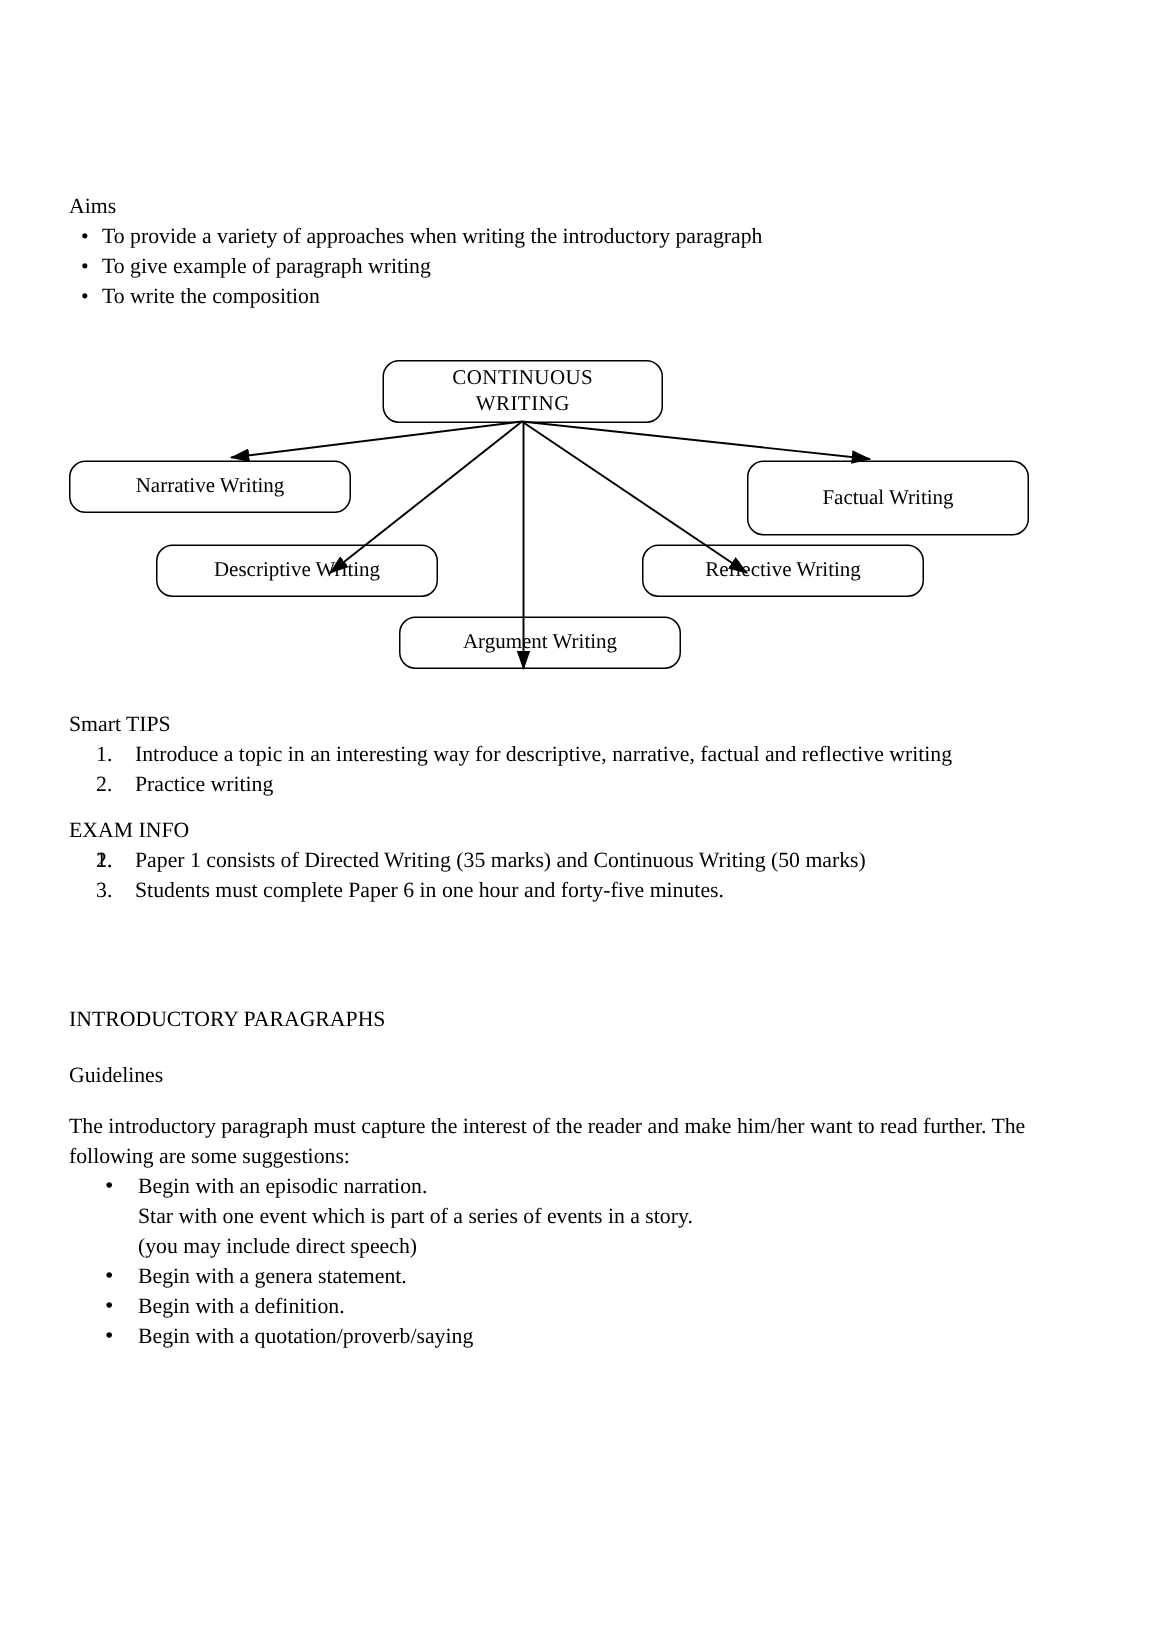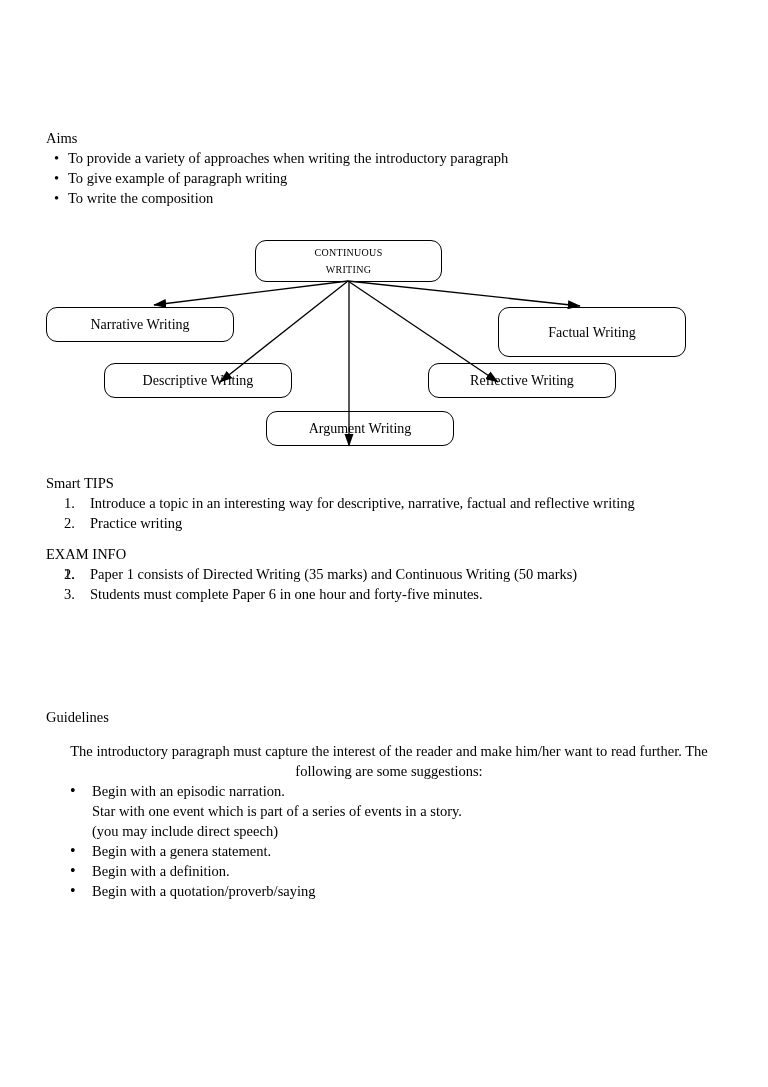--- a/index.html
+++ b/index.html
@@ -103,21 +103,20 @@
     line-height: 20px;
   }
   .sugg-sub {
     display: block;
   }
 
   .para {
     font-size: 14.5px;
     line-height: 20px;
     width: 686px;
-    text-align: center;
   }
 
   
   .diagram {
     position: absolute;
     left: 0;
     top: 230px;
     width: 768px;
     height: 230px;
   }
@@ -138,21 +137,21 @@
     text-align: center;
     font-size: 14px;
     line-height: 17px;
     z-index: 3;
   }
   .node-label { display: block; }
   .node-center {
     left: 255px; top: 10px;
     width: 187px; height: 42px;
     white-space: pre-line;
-    font-size: 10px;
+    font-size: 14px;
     letter-spacing: 0.3px;
   }
   .node-narrative { left: 46px;  top: 77px;  width: 188px; height: 35px; }
   .node-factual   { left: 498px; top: 77px;  width: 188px; height: 50px; }
   .node-descriptive { left: 104px; top: 133px; width: 188px; height: 35px; }
   .node-reflective  { left: 428px; top: 133px; width: 188px; height: 35px; }
   .node-argument    { left: 266px; top: 181px; width: 188px; height: 35px; }
 </style>
 </head>
 <body>
@@ -229,20 +228,23 @@
         <span class="num">2.</span>
         <span>Paper 1 consists of Directed Writing (35 marks) and Continuous Writing (50 marks)</span>
       </li>
       <li>
         <span class="num">3.</span>
         <span>Students must complete Paper 6 in one hour and forty-five minutes.</span>
       </li>
     </ol>
   </div>
 
+  <div class="block" style="top:670px;">
+    <div class="heading">INTRODUCTORY PARAGRAPHS</div>
+  </div>
 
   <div class="block" style="top:707px;">
     <div class="heading">Guidelines</div>
   </div>
 
   <div class="block" style="top:741px; width:686px;">
     <div class="para">The introductory paragraph must capture the interest of the reader and make him/her want to read further. The following are some suggestions:</div>
     <ul class="bullets sugg-list">
       <li>
         <span class="dot">•</span>

